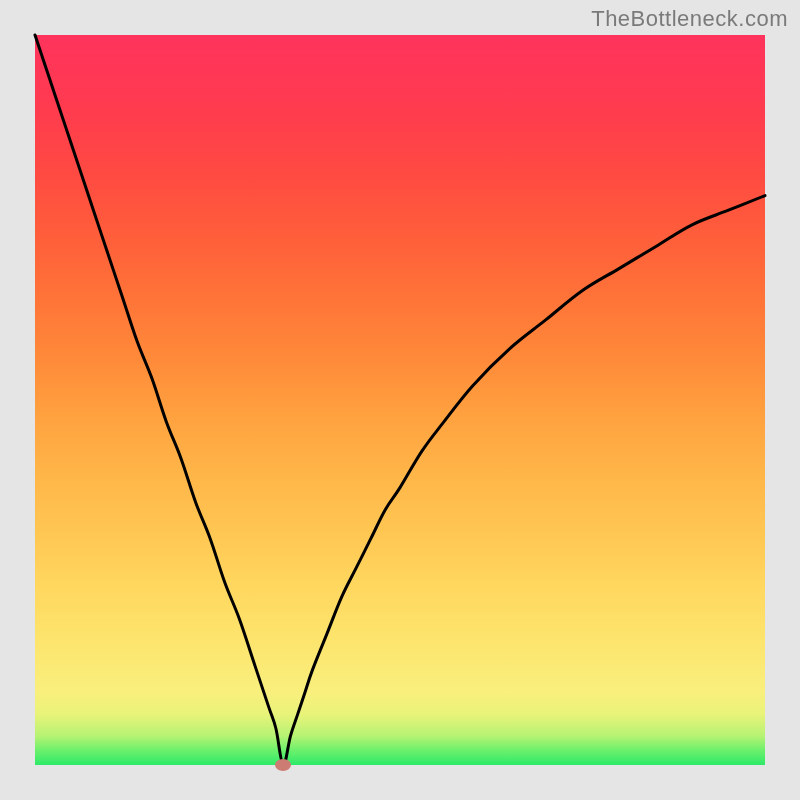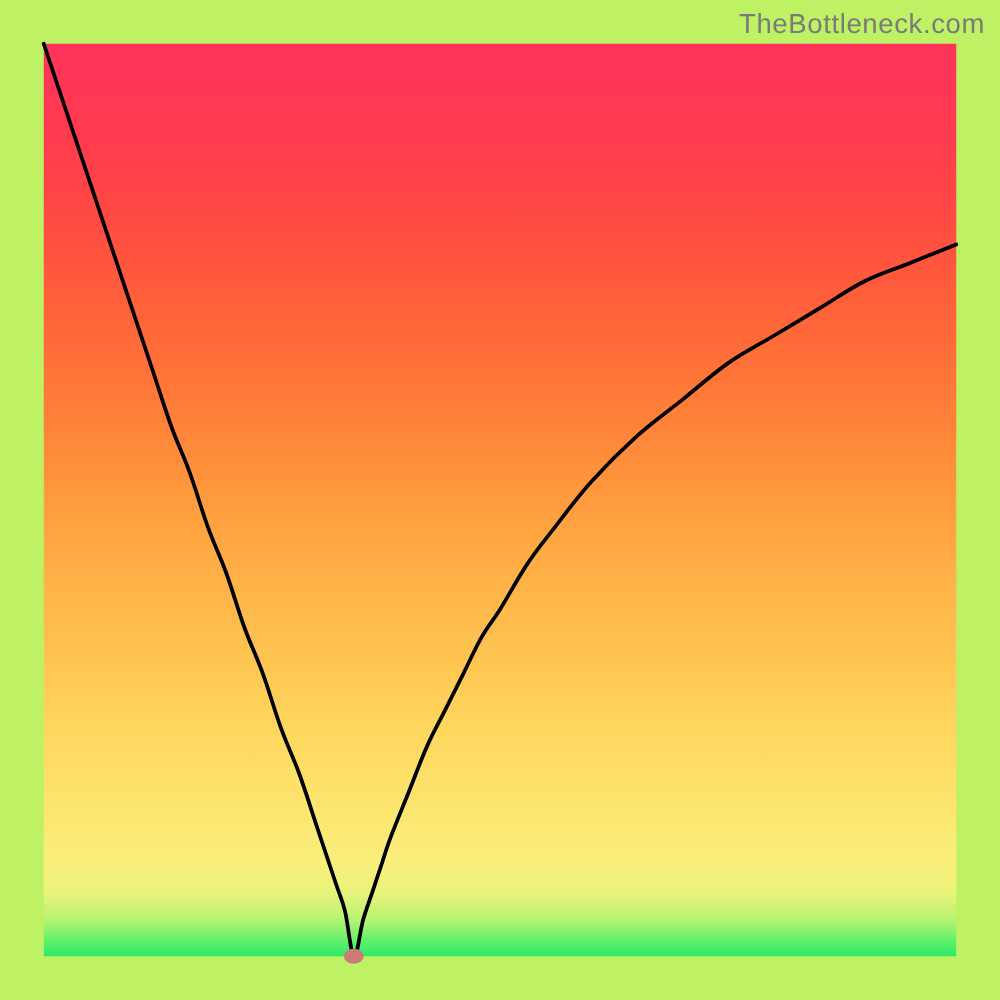--- a/index.html
+++ b/index.html
@@ -10,21 +10,21 @@
     background: #000;
     overflow: hidden;
     font-family: Arial, Helvetica, sans-serif;
   }
   .frame {
     position: absolute;
     top: 0;
     left: 0;
     width: 800px;
     height: 800px;
-    background: #bef264;
+    background: #e5e5e5;
   }
   .plot-area {
     position: absolute;
     top: 35px;
     left: 35px;
     width: 730px;
     height: 730px;
     background: linear-gradient(
       to top,
       #2dea68 0%,

